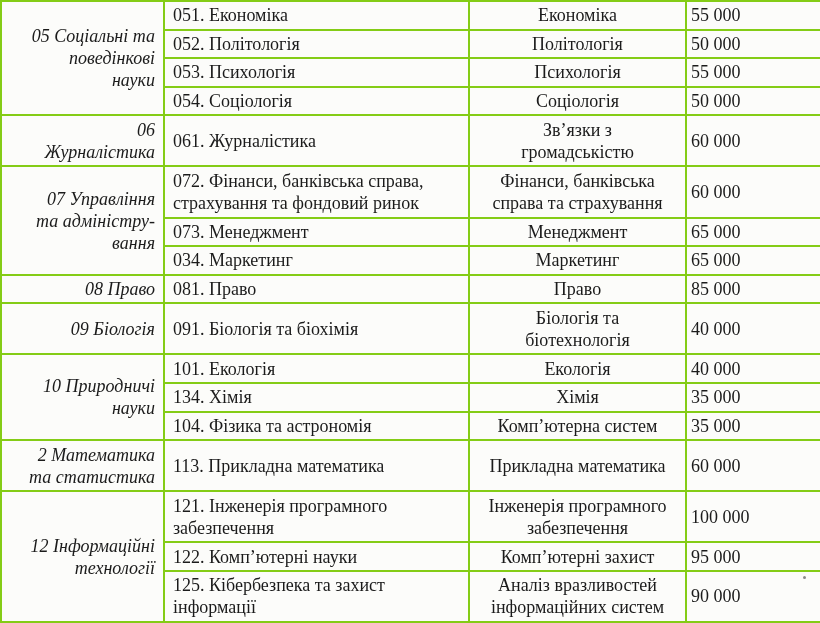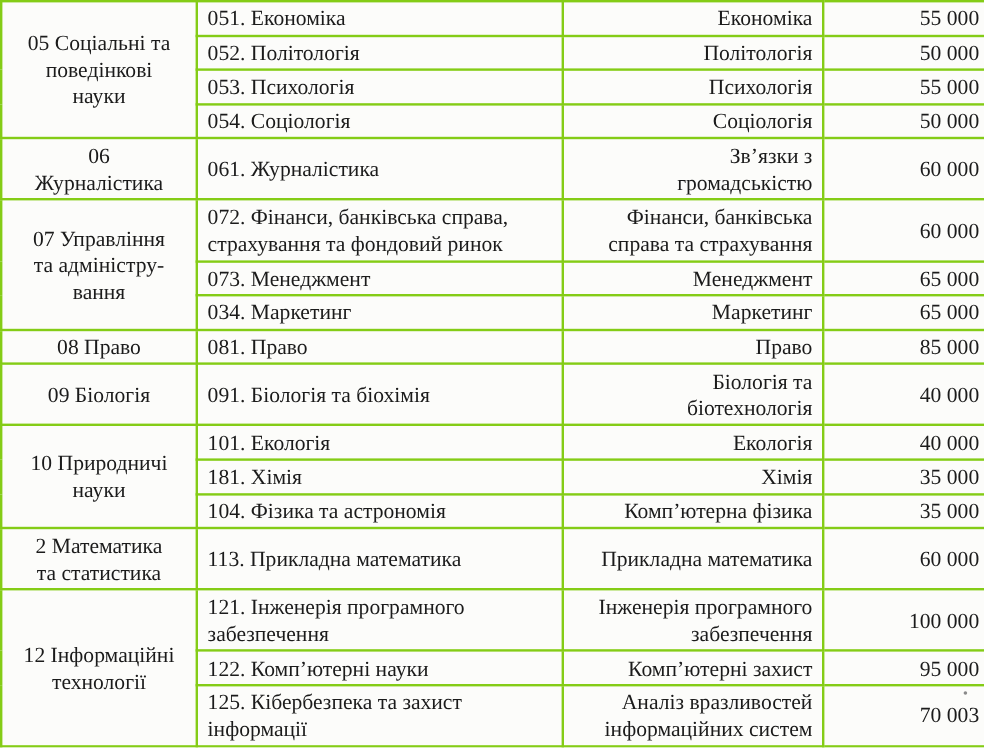--- a/index.html
+++ b/index.html
@@ -24,25 +24,25 @@
   }
   td {
     border: 2px solid #84cc16;
     font-size: 18px;
     line-height: 22px;
     padding: 2px 8px;
     vertical-align: middle;
     white-space: pre-line;
     overflow: hidden;
   }
-  td.cat  { text-align: center; }
+  td.cat  { text-align: right; font-style: italic; }
   td.spec { text-align: left; }
-  td.prog { text-align: right; }
+  td.prog { text-align: center; }
   td.price {
-    text-align: right;
+    text-align: left;
     white-space: nowrap;
     padding: 2px 4px;
     border-radius: 14px;
   }
   .speck {
     position: absolute;
     width: 3px;
     height: 3px;
     border-radius: 50%;
     background: #8a8a8a;
@@ -131,27 +131,27 @@
     </tr>
 
     <tr>
       <td class="cat" rowspan="3">10 Природничі
 науки</td>
       <td class="spec">101. Екологія</td>
       <td class="prog">Екологія</td>
       <td class="price">40 000</td>
     </tr>
     <tr>
-      <td class="spec">181. Хімія</td>
+      <td class="spec">134. Хімія</td>
       <td class="prog">Хімія</td>
       <td class="price">35 000</td>
     </tr>
     <tr>
       <td class="spec">104. Фізика та астрономія</td>
-      <td class="prog">Комп’ютерна фізика</td>
+      <td class="prog">Комп’ютерна систем</td>
       <td class="price">35 000</td>
     </tr>
 
     <tr>
       <td class="cat">2 Математика
 та статистика</td>
       <td class="spec">113. Прикладна математика</td>
       <td class="prog">Прикладна математика</td>
       <td class="price">60 000</td>
     </tr>
@@ -168,18 +168,18 @@
     <tr>
       <td class="spec">122. Комп’ютерні науки</td>
       <td class="prog">Комп’ютерні захист</td>
       <td class="price">95 000</td>
     </tr>
     <tr>
       <td class="spec">125. Кібербезпека та захист
 інформації</td>
       <td class="prog">Аналіз вразливостей
 інформаційних систем</td>
-      <td class="price">70 003</td>
+      <td class="price">90 000</td>
     </tr>
   </tbody>
 </table>
 
 <div class="speck speck-1"></div>
 
 </body></html>

